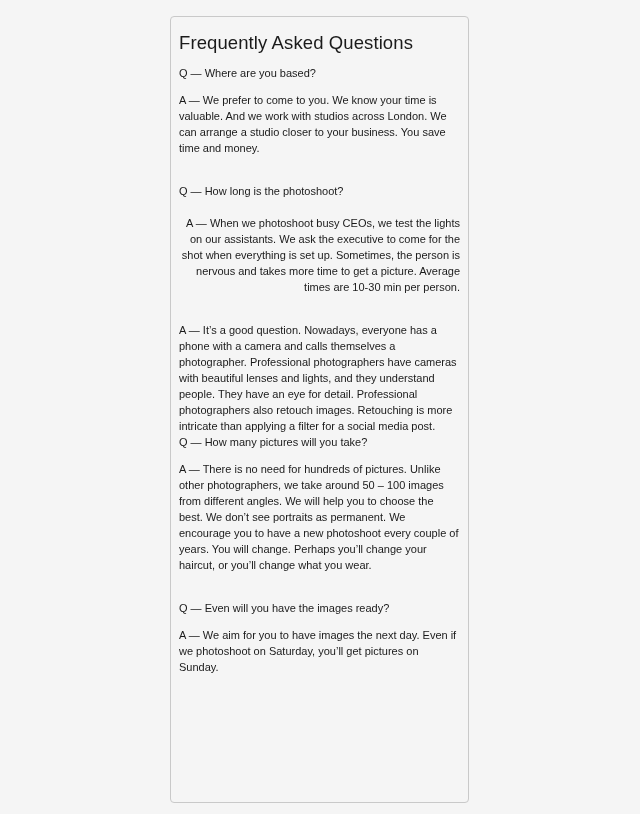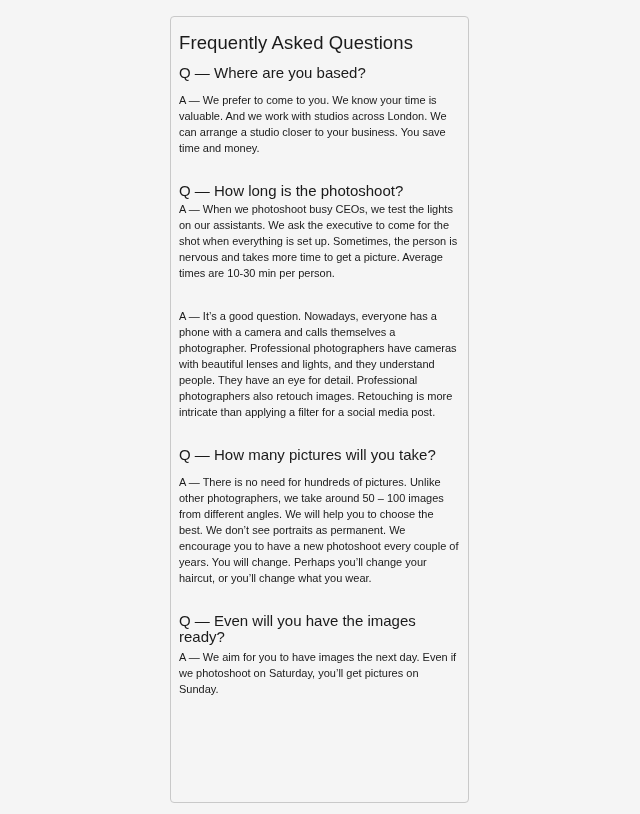--- a/index.html
+++ b/index.html
@@ -23,21 +23,21 @@
     }
     .title {
       font-size: 18.5px;
       font-weight: normal;
       margin: 0;
       line-height: 22px;
       letter-spacing: 0.1px;
     }
     .faq-item { margin: 0; }
     .q {
-      font-size: 15px;
+      font-size: 11px;
       line-height: 16px;
       margin: 0;
     }
     .a {
       font-size: 11px;
       line-height: 16px;
       margin: 0;
     }
   </style>
 </head>
@@ -46,29 +46,29 @@
 <div class="card">
   <h2 class="title">Frequently Asked Questions</h2>
 
   <div class="faq-item" style="margin-top:11px;">
     <p class="q">Q — Where are you based?</p>
     <p class="a" style="margin-top:11px;">A — We prefer to come to you. We know your time is valuable. And we work with studios across London. We can arrange a studio closer to your business. You save time and money.</p>
   </div>
 
   <div class="faq-item" style="margin-top:27px;">
     <p class="q">Q — How long is the photoshoot?</p>
-    <p class="a" style="margin-top:2px;">A — When we photoshoot busy CEOs, we test the lights on our assistants. We ask the executive to come for the shot when everything is set up. Sometimes, the person is nervous and takes more time to get a picture. Average times are 10-30 min per person.</p>
+    <p class="a" style="margin-top:16px;text-align:right;">A — When we photoshoot busy CEOs, we test the lights on our assistants. We ask the executive to come for the shot when everything is set up. Sometimes, the person is nervous and takes more time to get a picture. Average times are 10-30 min per person.</p>
   </div>
 
   <div class="faq-item" style="margin-top:27px;">
     <p class="a" style="margin-top:11px;">A — It’s a good question. Nowadays, everyone has a phone with a camera and calls themselves a photographer. Professional photographers have cameras with beautiful lenses and lights, and they understand people. They have an eye for detail. Professional photographers also retouch images. Retouching is more intricate than applying a filter for a social media post.</p>
   </div>
 
-  <div class="faq-item" style="margin-top:27px;">
+  <div class="faq-item" style="">
     <p class="q">Q — How many pictures will you take?</p>
     <p class="a" style="margin-top:11px;">A — There is no need for hundreds of pictures. Unlike other photographers, we take around 50 – 100 images from different angles. We will help you to choose the best. We don’t see portraits as permanent. We encourage you to have a new photoshoot every couple of years. You will change. Perhaps you’ll change your haircut, or you’ll change what you wear.</p>
   </div>
 
   <div class="faq-item" style="margin-top:27px;">
     <p class="q">Q — Even will you have the images ready?</p>
-    <p class="a" style="margin-top:4px;">A — We aim for you to have images the next day. Even if we photoshoot on Saturday, you’ll get pictures on Sunday.</p>
+    <p class="a" style="margin-top:11px;">A — We aim for you to have images the next day. Even if we photoshoot on Saturday, you’ll get pictures on Sunday.</p>
   </div>
 </div>
 
 </body></html>

